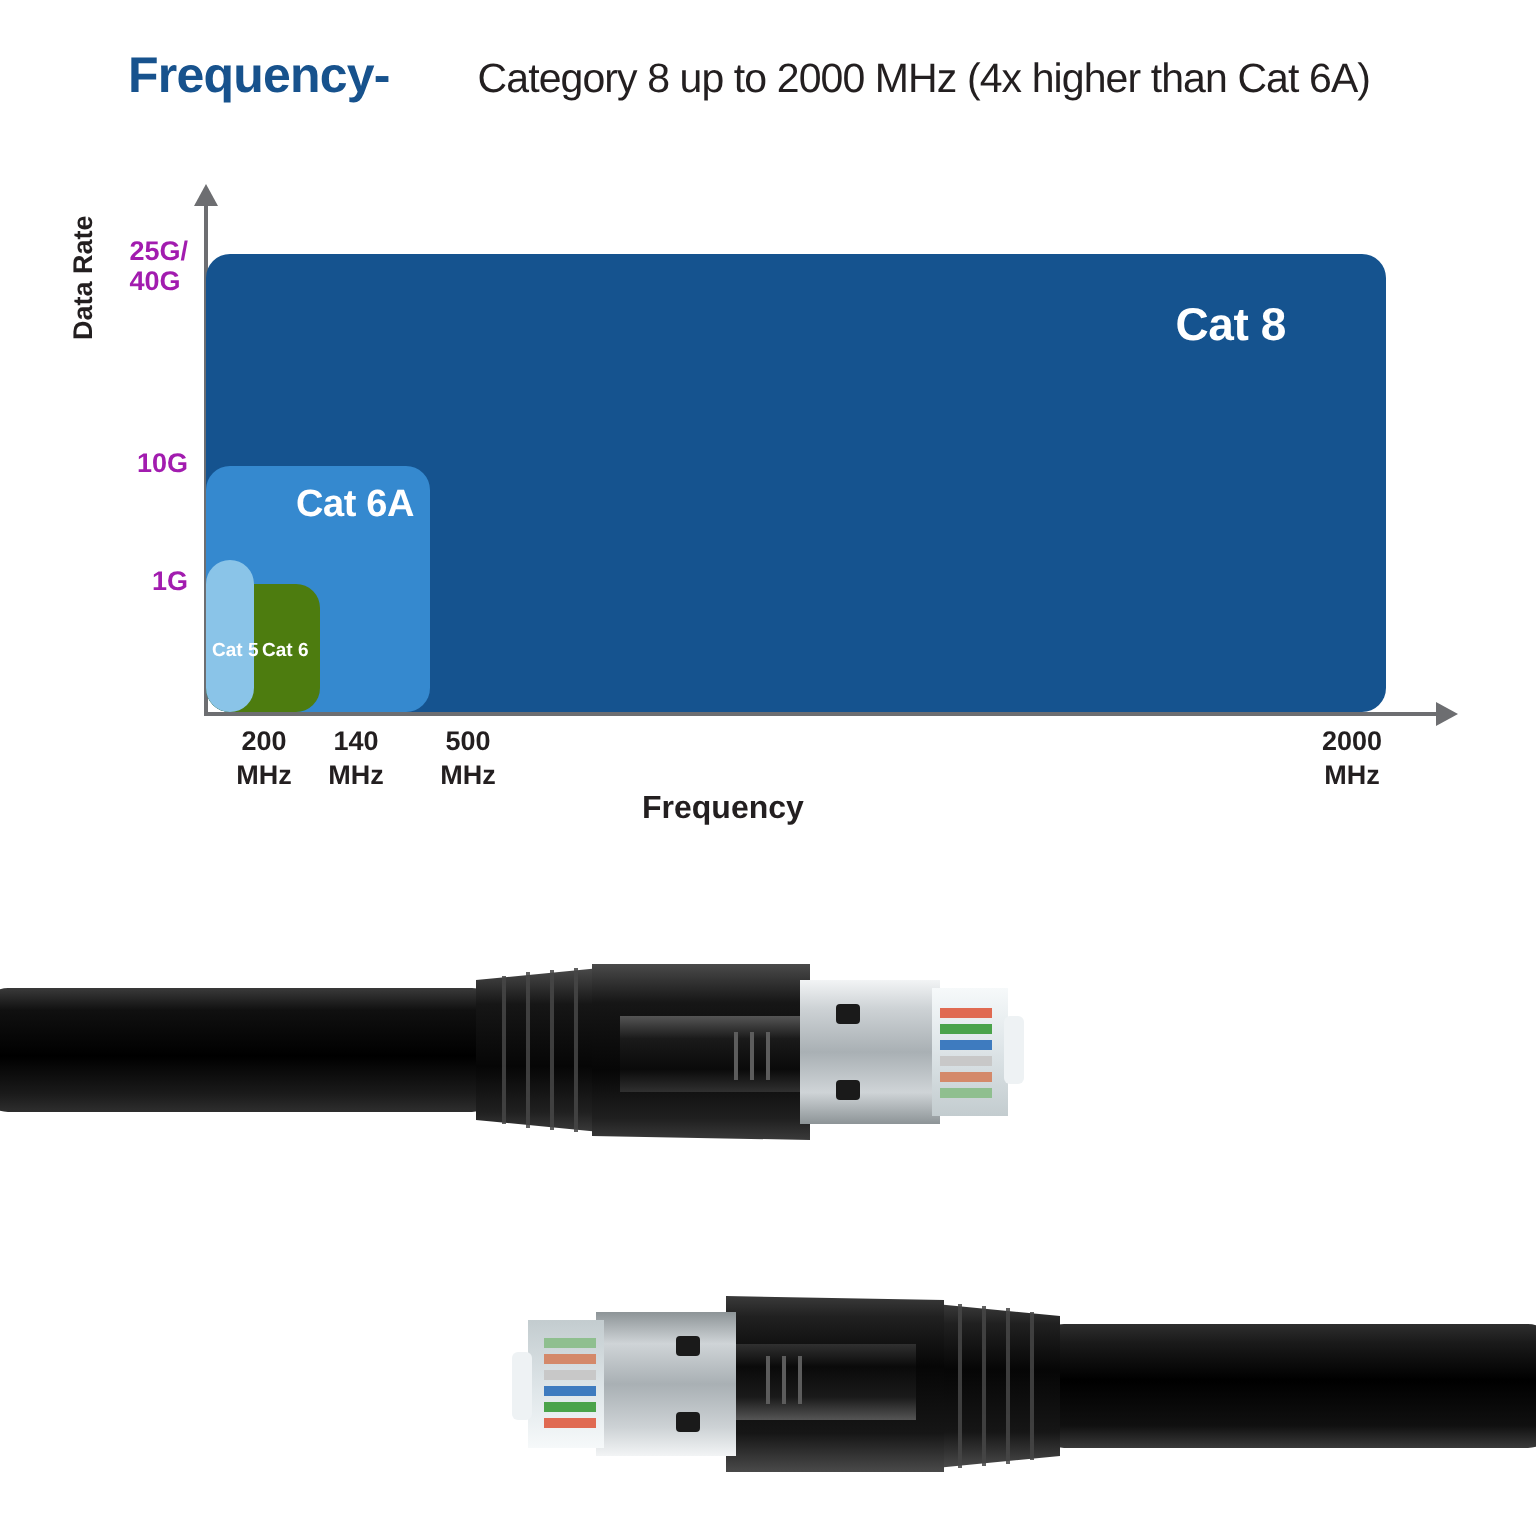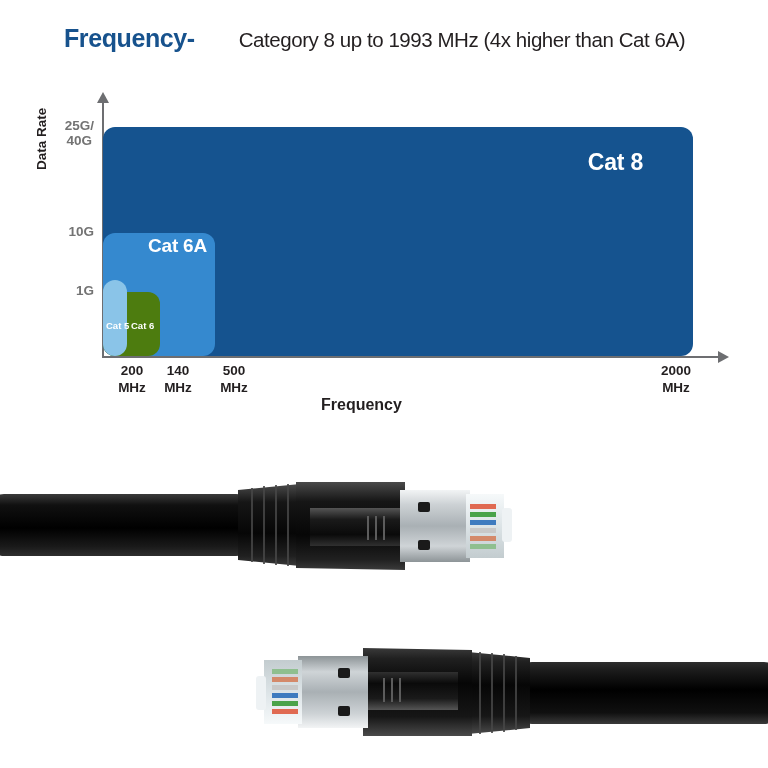--- a/index.html
+++ b/index.html
@@ -106,32 +106,32 @@
   .region.cat6  { background: #4d7c0f; width:  57px; height:  64px; }
   .region.cat5  { background: #8ac4e8; width:  24px; height:  76px; }
 
   .region-label {
     position: absolute;
     color: #ffffff;
     font-weight: bold;
     white-space: nowrap;
   }
   .label-cat8  { right: 50px; top: 22px;  font-size: 23px; letter-spacing: -0.2px; }
-  .label-cat6a { right: 8px;  top: 2px;  font-size: 19px; letter-spacing: -0.2px; }
+  .label-cat6a { right: 8px;  top: 9px;  font-size: 19px; letter-spacing: -0.2px; }
   .label-cat6  { left: 28px;  bottom: 25px; font-size: 9.5px; }
   .label-cat5  { left: 3px;   bottom: 25px; font-size: 9.5px; }
 
   
   .ytick {
     position: absolute;
     right: 0;
-    text-align: center;
+    text-align: left;
     font-size: 13.5px;
     font-weight: bold;
-    color: #737373;
+    color: #a21caf;
     line-height: 15px;
     white-space: pre-line;
   }
   .yticks-wrap {
     position: absolute;
     left: 20px;
     top: 100px;
     width: 74px;
     height: 270px;
   }
@@ -187,21 +187,21 @@
     height: 318px;
     overflow: hidden;
   }
   .cable-svg { display: block; }
 </style>
 </head>
 <body>
 
 <div class="header">
   <span class="kicker">Frequency-</span>
-  <span class="subtitle">Category 8 up to 1993 MHz (4x higher than Cat 6A)</span>
+  <span class="subtitle">Category 8 up to 2000 MHz (4x higher than Cat 6A)</span>
 </div>
 
 <div class="chart">
 
   <div class="axis-y"></div>
   <div class="axis-y-arrow"></div>
   <div class="axis-x"></div>
   <div class="axis-x-arrow"></div>
 
   <div class="plot">

